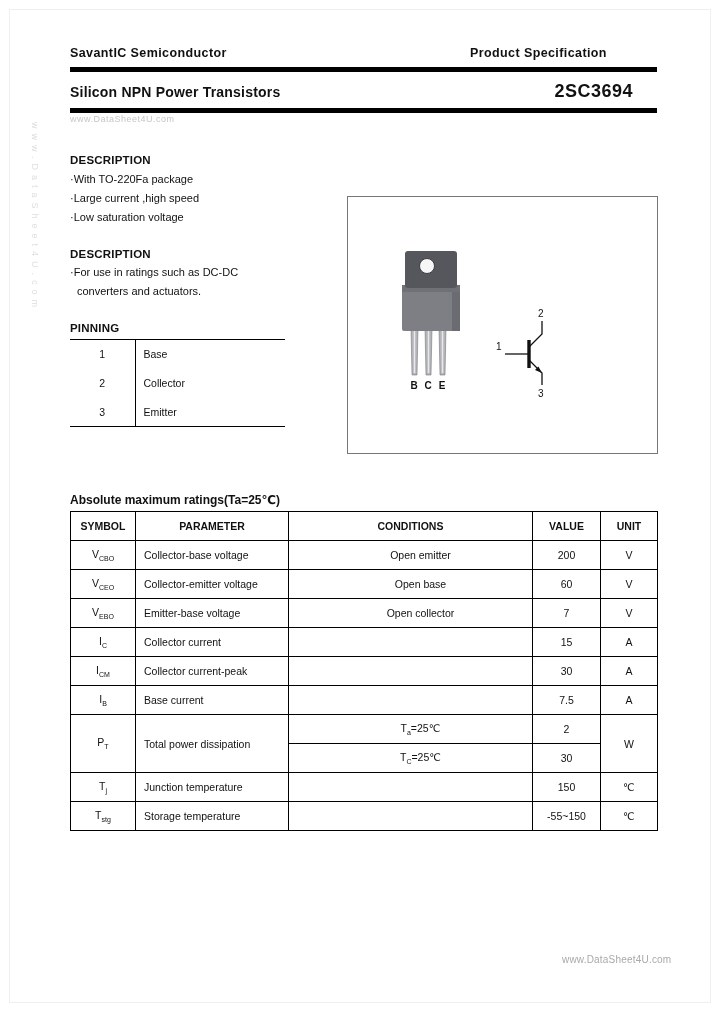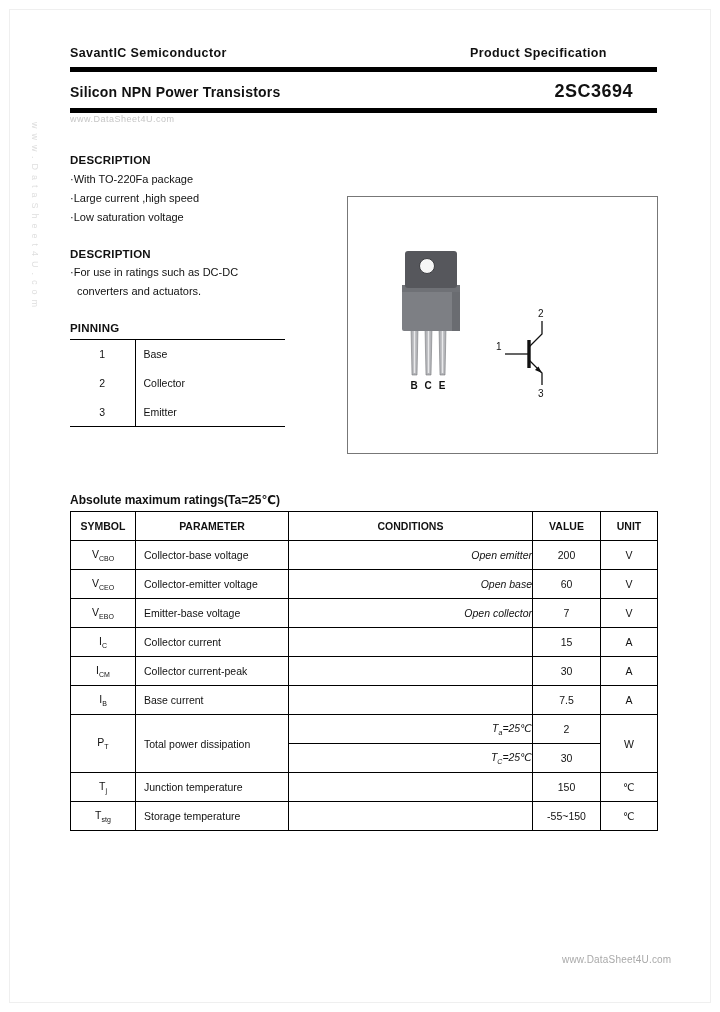--- a/index.html
+++ b/index.html
@@ -97,21 +97,21 @@
     border: 1px solid #000;
     font-size: 10.5px;
     height: 29px;
     vertical-align: middle;
     overflow: hidden;
     white-space: nowrap;
   }
   table.ratings th { font-weight: 700; text-align: center; }
   .c-sym  { text-align: center; }
   .c-par  { text-align: left; padding-left: 8px; }
-  .c-cond { text-align: right; padding-left: 20px; font-style: italic; }
+  .c-cond { text-align: center; padding-left: 20px; }
   .c-val  { text-align: center; }
   .c-unit { text-align: center; }
   table.ratings sub { font-size: 7px; }
 </style>
 </head>
 <body>
 
 <div class="page">
   <div class="scan-edge"></div>
 

